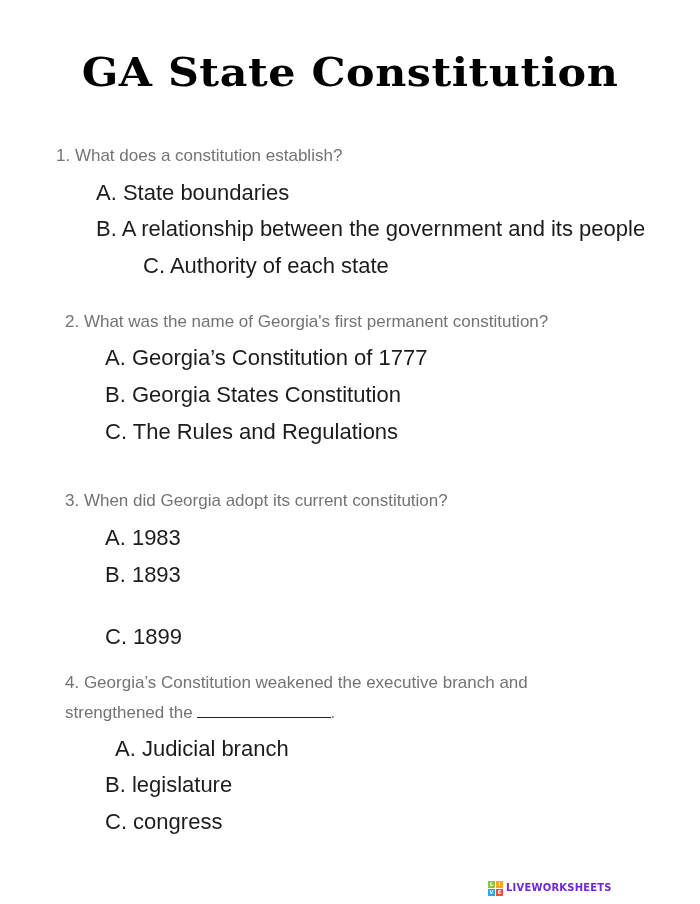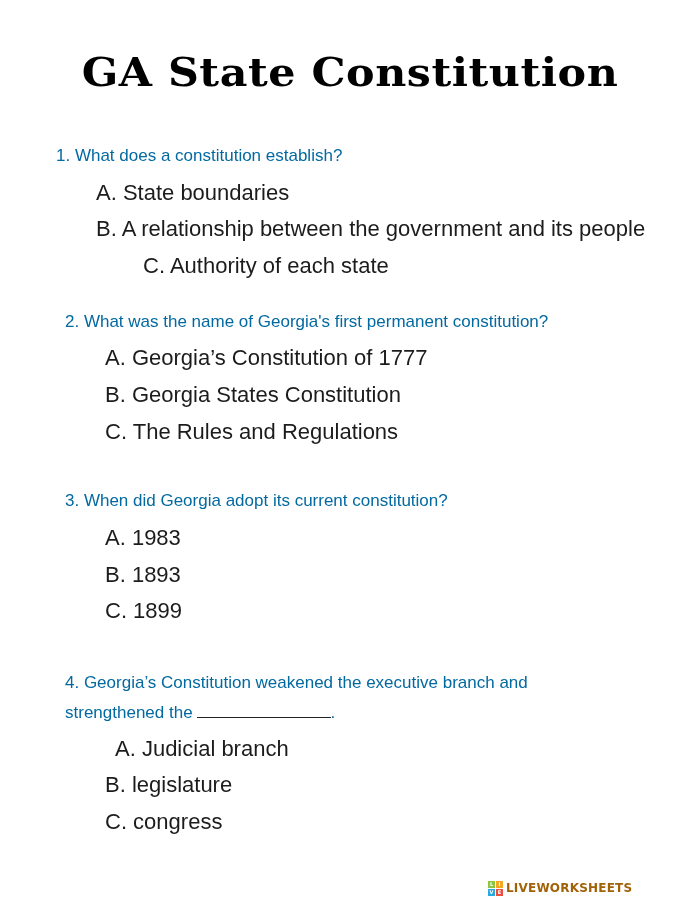--- a/index.html
+++ b/index.html
@@ -26,21 +26,21 @@
       font-size: 40px;
       letter-spacing: 0.5px;
       color: #000;
       line-height: 52px;
       transform: scaleX(1.07);
     }
     .q {
       position: absolute;
       font-size: 17px;
       line-height: 26px;
-      color: #0369a1;
+      color: #737373;
     }
     .opt {
       position: absolute;
       font-size: 22px;
       line-height: 26px;
       color: #1c1c1c;
     }
     .blank {
       display: inline-block;
       width: 134px;
@@ -69,23 +69,23 @@
       font-size: 5px;
       line-height: 7px;
       text-align: center;
       color: #fff;
       font-weight: bold;
       font-family: "DejaVu Sans", sans-serif;
     }
     .logo-text {
       font-family: "DejaVu Sans", "Liberation Sans", sans-serif;
       font-weight: bold;
-      font-size: 12px;
+      font-size: 10px;
       letter-spacing: 0.2px;
-      color: #a16207;
+      color: #6d28d9;
       line-height: 20px;
     }
   </style>
 </head>
 <body>
 
 <div>
 
   <div class="title">GA State Constitution</div>
 
@@ -100,21 +100,21 @@
     <div class="q" style="left:65px; top:309px;">2. What was the name of Georgia's first permanent constitution?</div>
     <div class="opt" style="left:105px; top:345px;">A. Georgia’s Constitution of 1777</div>
     <div class="opt" style="left:105px; top:382px;text-align:center;">B. Georgia States Constitution</div>
     <div class="opt" style="left:105px; top:419px;">C. The Rules and Regulations</div>
   </div>
 
   <div>
     <div class="q" style="left:65px; top:488px;">3. When did Georgia adopt its current constitution?</div>
     <div class="opt" style="left:105px; top:525px;">A. 1983</div>
     <div class="opt" style="left:105px; top:562px;">B. 1893</div>
-    <div class="opt" style="left:105px; top:598px;">C. 1899</div>
+    <div class="opt" style="left:105px; top:624px;">C. 1899</div>
   </div>
 
   <div>
     <div class="q" style="left:65px; top:670px;text-align:center;">4. Georgia’s Constitution weakened the executive branch and</div>
     <div class="q" style="left:65px; top:700px;">
       <span>strengthened the</span><span class="blank"></span><span>.</span>
     </div>
     <div class="opt" style="left:115px; top:736px;">A. Judicial branch</div>
     <div class="opt" style="left:105px; top:772px;">B. legislature</div>
     <div class="opt" style="left:105px; top:809px;">C. congress</div>

